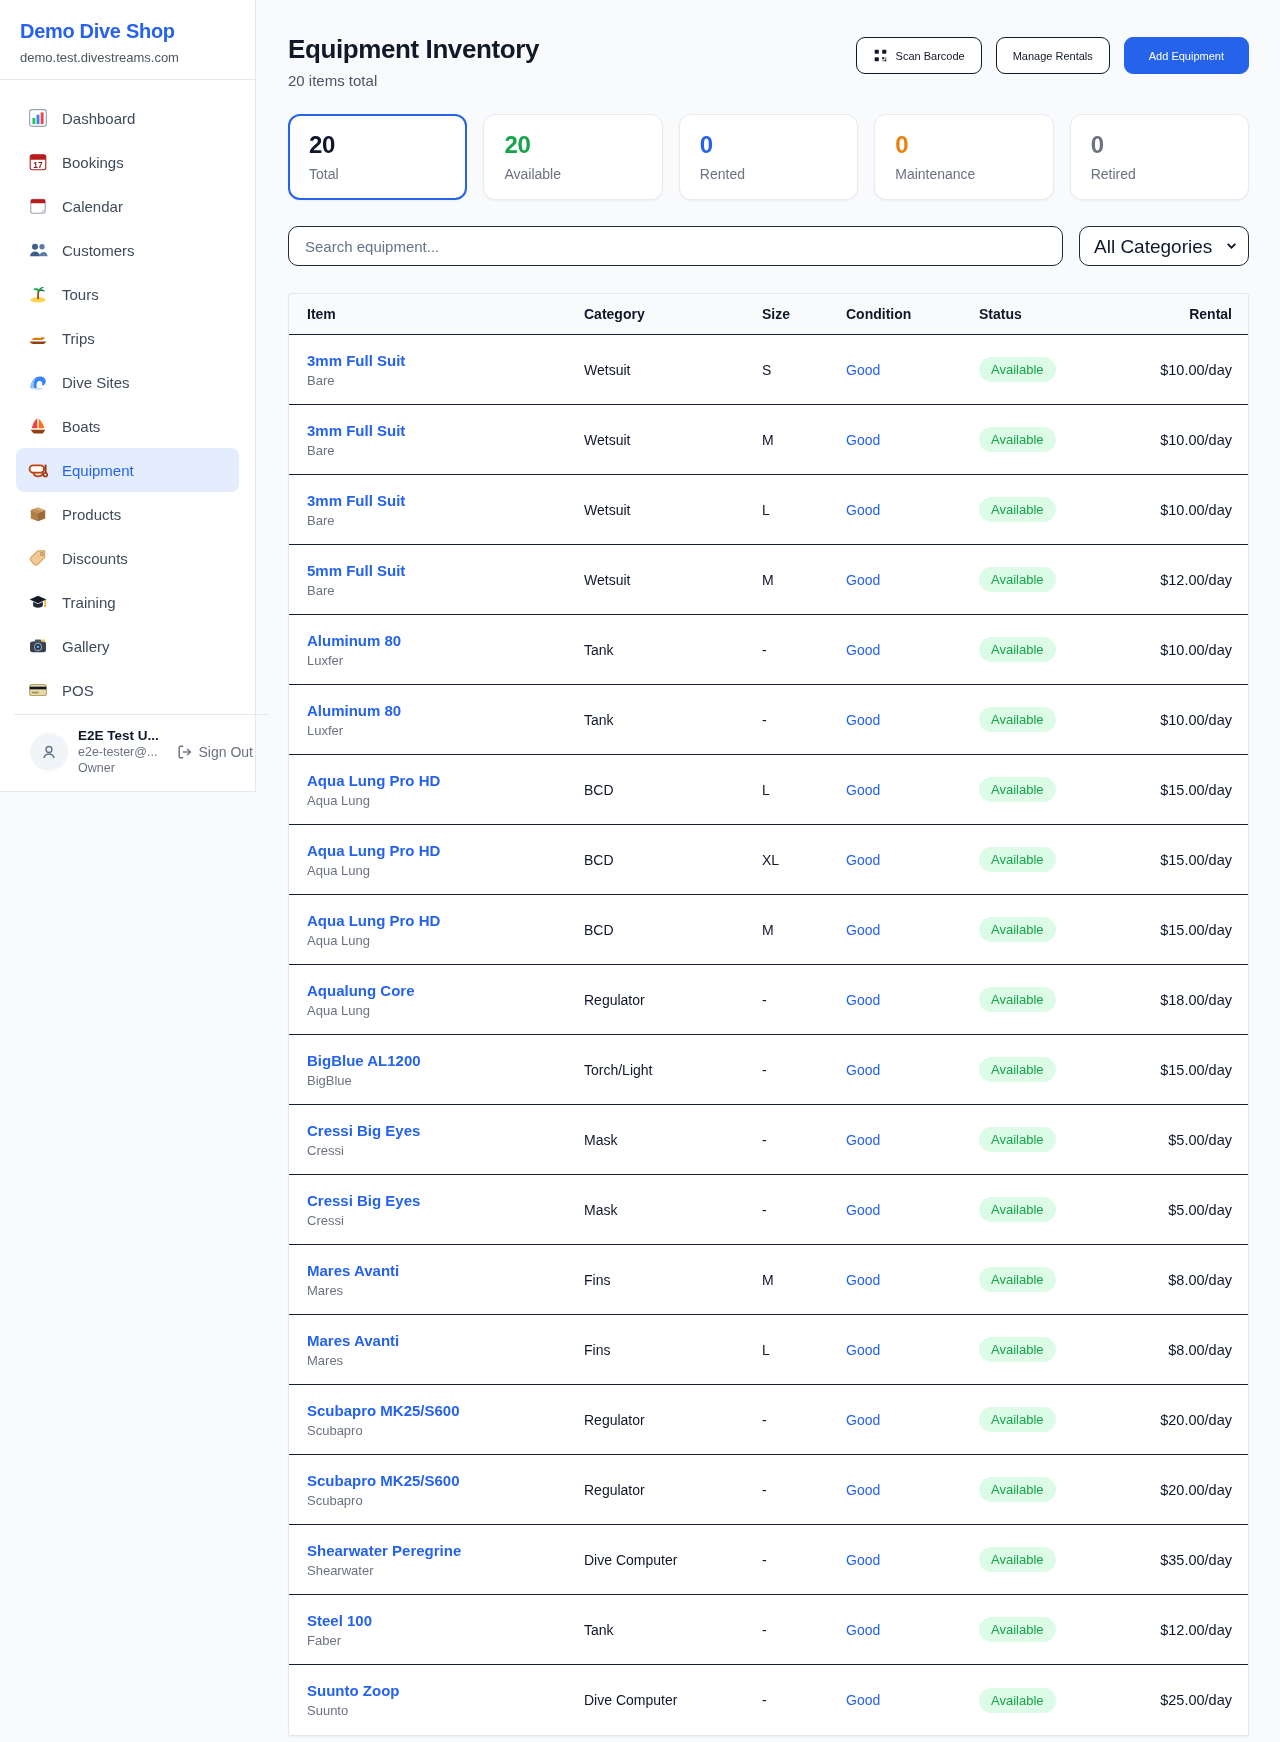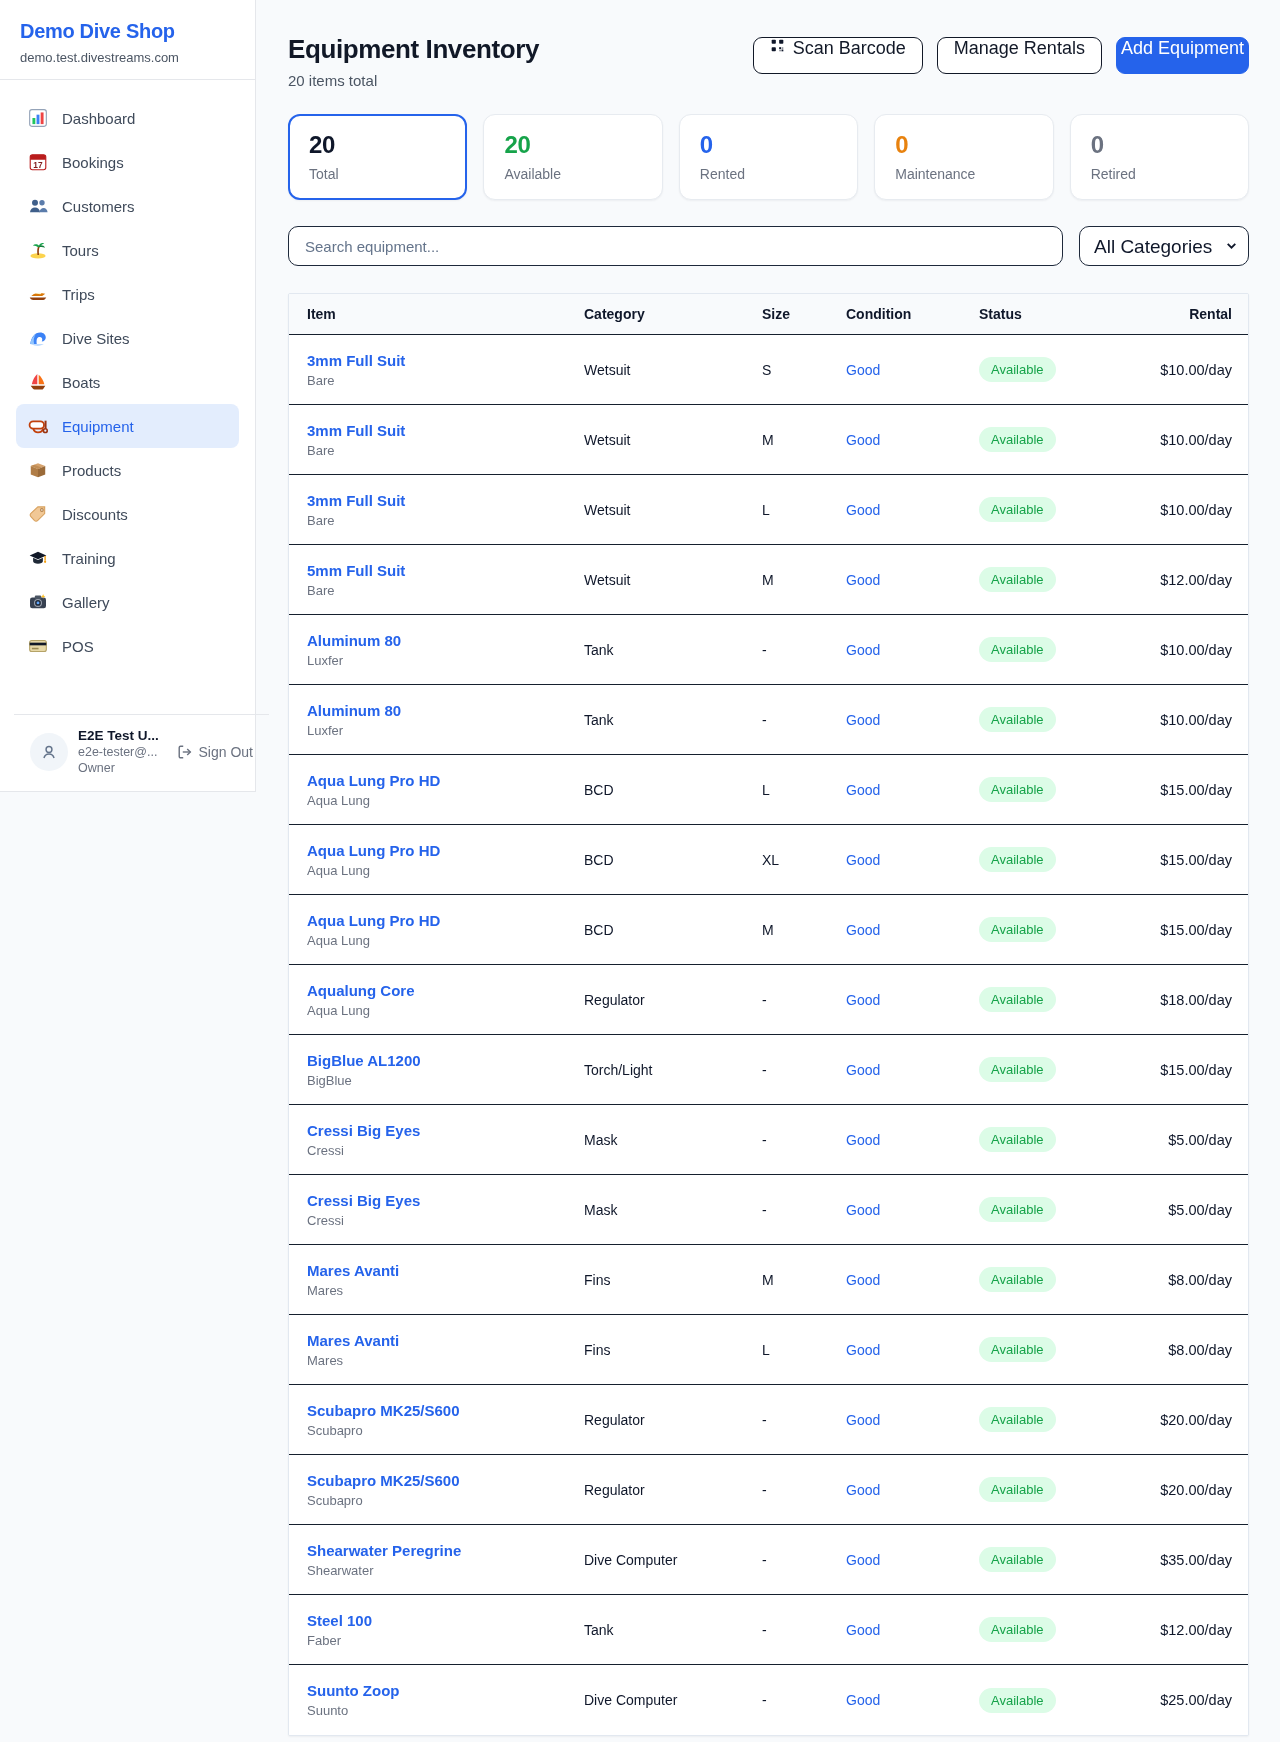--- a/index.html
+++ b/index.html
@@ -44,24 +44,24 @@
   .signout { margin-left:12px; display:flex; align-items:center; color:#6b7280; font-size:14px; cursor:pointer; white-space:nowrap; }
   .signout svg { width:16px; height:16px; margin-right:6px; }
 
   
   .main { position:absolute; left:256px; top:0; width:1024px; height:1742px; padding:34px 31px 0 32px; }
 
   .page-head { display:flex; justify-content:space-between; align-items:flex-start; }
   .page-title { font-size:26px; font-weight:800; color:#111827; letter-spacing:-0.4px; }
   .page-subtitle { font-size:15px; color:#4b5563; margin-top:7px; }
   .head-actions { display:flex; gap:14px; align-items:center; margin-top:3px; }
-  .btn { height:37px; border-radius:9px; font-size:18px; display:inline-flex; align-items:flex-start; cursor:pointer; }
+  .btn { height:37px; border-radius:9px; font-size:11px; display:inline-flex; align-items:center; cursor:pointer; }
   .btn-outline { background:#fff; border:1px solid #111827; color:#111827; padding:0 16px; }
   .btn-outline svg { width:15px; height:15px; margin-right:8px; }
-  .btn-primary { background:#2563eb; border:1px solid #2563eb; color:#fff; padding:0 4px; font-weight:500; }
+  .btn-primary { background:#2563eb; border:1px solid #2563eb; color:#fff; padding:0 24px; font-weight:500; }
 
   .stats { display:flex; gap:16px; margin-top:25px; }
   .stat-card {
     flex:1; height:86px; background:#fff; border:1px solid #e7ebf0; border-radius:12px;
     padding:16px 20px; box-shadow:0 1px 2px rgba(16,24,40,.05); cursor:pointer;
   }
   .stat-card.selected { border:2px solid #2563eb; padding:15px 19px; }
   .stat-value { font-size:24px; font-weight:800; letter-spacing:-0.3px; }
   .stat-label { font-size:14px; color:#6b7280; margin-top:7px; }
 
@@ -133,20 +133,30 @@
         </div>
         <div class="nav-item">
           <span class="icon">
             <svg viewBox="0 0 18 18">
               <rect x="2" y="2.5" width="14" height="13.5" rx="2" fill="#fff" stroke="#b91c1c"></rect>
               <path d="M2 4.5a2 2 0 0 1 2-2h10a2 2 0 0 1 2 2V7H2z" fill="#b91c1c"></path>
               <text x="9" y="14.2" font-size="7.5" text-anchor="middle" fill="#7f1d1d" font-weight="bold" font-family="sans-serif">17</text>
             </svg>
           </span>
           <span>Bookings</span>
+        </div>
+        <div class="nav-item">
+          <span class="icon">
+            <svg viewBox="0 0 18 18">
+              <rect x="2.5" y="3" width="13" height="12.5" rx="1.5" fill="#fff" stroke="#9ca3af"></rect>
+              <path d="M2.5 4.5A1.5 1.5 0 0 1 4 3h10a1.5 1.5 0 0 1 1.5 1.5v2h-13z" fill="#b91c1c"></path>
+              <path d="M10.5 15.5 15.5 10.5v3.5a1.5 1.5 0 0 1-1.5 1.5z" fill="#d1d5db"></path>
+            </svg>
+          </span>
+          <span>Calendar</span>
         </div>
         <div class="nav-item">
           <span class="icon">
             <svg viewBox="0 0 18 18">
               <circle cx="6.3" cy="6" r="2.7" fill="#3f5f8a"></circle>
               <path d="M1.8 14.6c.2-2.6 2.1-4.2 4.5-4.2s4.3 1.6 4.5 4.2z" fill="#3f5f8a"></path>
               <circle cx="12.6" cy="6.1" r="2.4" fill="#5b7cab"></circle>
               <path d="M10.2 14.6c.3-2.3 1.9-3.8 3.9-3.8 1.9 0 3.3 1.5 3.5 3.8z" fill="#5b7cab"></path>
             </svg>
           </span>

